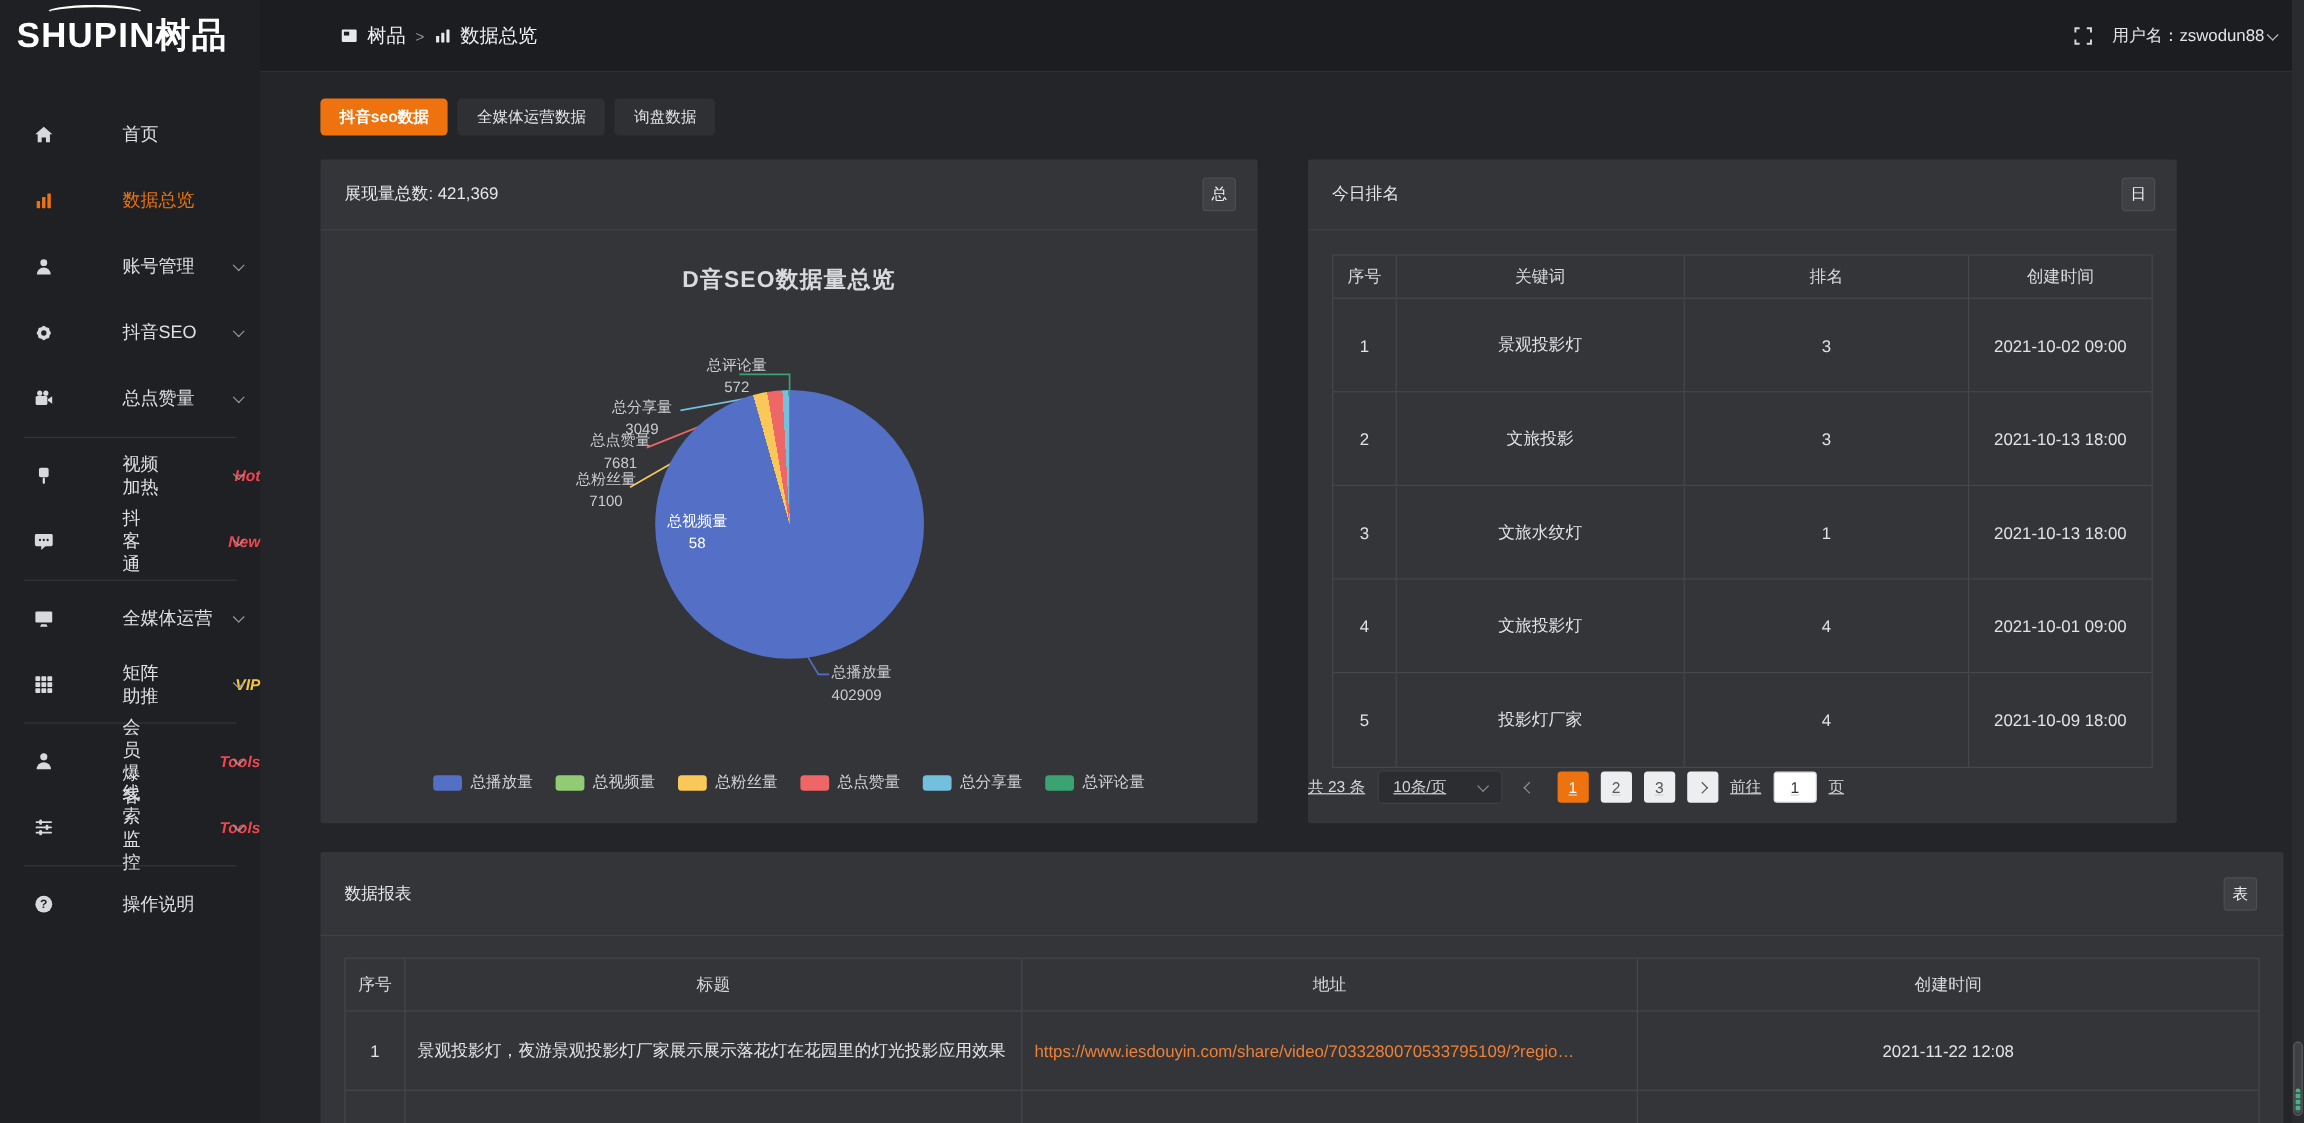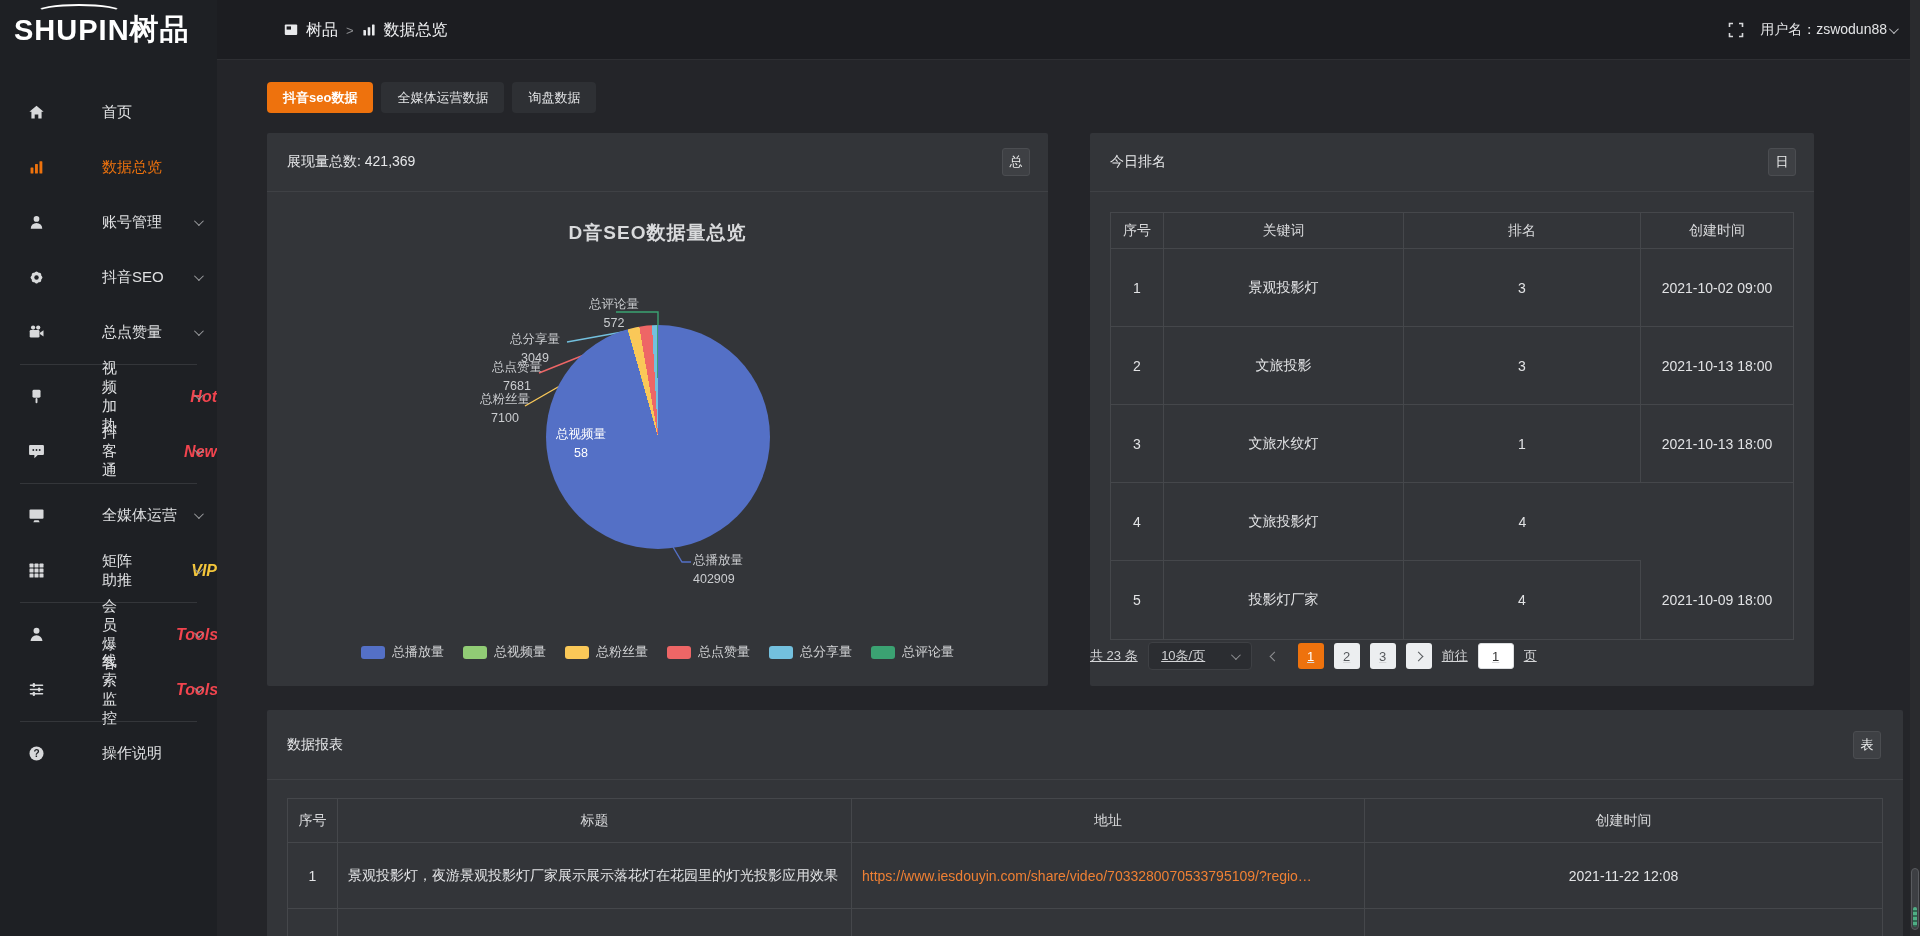--- a/index.html
+++ b/index.html
@@ -23,21 +23,21 @@
   .logo { position:relative; height:60px; display:flex; align-items:center; padding-left:14px;
     color:#fff; font-weight:800; font-size:29px; letter-spacing:1px; white-space:nowrap; }
   .logo-arc { position:absolute; left:36px; top:4px; width:86px; height:16px;
     border:2px solid transparent; border-top-color:#fff; border-radius:50%; }
   .menu { padding-top:25px; }
   .m-item { position:relative; height:55px; display:flex; align-items:center; padding-left:28px;
     font-size:15px; color:#dfe0e2; cursor:pointer;gap:45px; }
   .m-item .mi { width:17px; height:17px; margin-right:12px; color:#d8d9db; display:inline-flex; }
   .m-item.active { color:var(--accent); }
   .m-item.active .mi { color:var(--accent); }
-  .m-badge { font-size:16px; font-weight:bold; font-style:italic; margin-left:14px; }
+  .m-badge { font-size:13px; font-weight:bold; font-style:italic; margin-left:14px; }
   .m-chev { position:absolute; right:16px; color:#9a9b9e; }
   .m-div { height:1px; background:#34363a; margin:4px 20px; }
   svg { display:block; }
 
   
   .content { position:absolute; left:217px; top:60px; right:0; bottom:0; background:#242529; overflow:hidden; }
   .tabs { position:absolute; left:50px; top:22px; display:flex; gap:8px; }
   .tab { height:31px; padding:0 16px; display:flex; align-items:center; font-size:13px; color:#e4e5e7;
     background:#2e3034; border-radius:4px; cursor:pointer; }
   .tab.active { background:var(--accent); color:#fff; font-weight:bold; }
@@ -432,20 +432,21 @@
       <div class="rk-row body">
         <div>3</div>
           <div>文旅水纹灯</div>
           <div>1</div>
           <div>2021-10-13 18:00</div>
       </div>
       <div class="rk-row body">
         <div>4</div>
           <div>文旅投影灯</div>
           <div>4</div>
+          <div>2021-10-01 09:00</div>
       </div>
       <div class="rk-row body">
         <div>5</div>
           <div>投影灯厂家</div>
           <div>4</div>
           <div>2021-10-09 18:00</div>
       </div>
     </div>
     <div class="pagination">
       <span>共 23 条</span>

